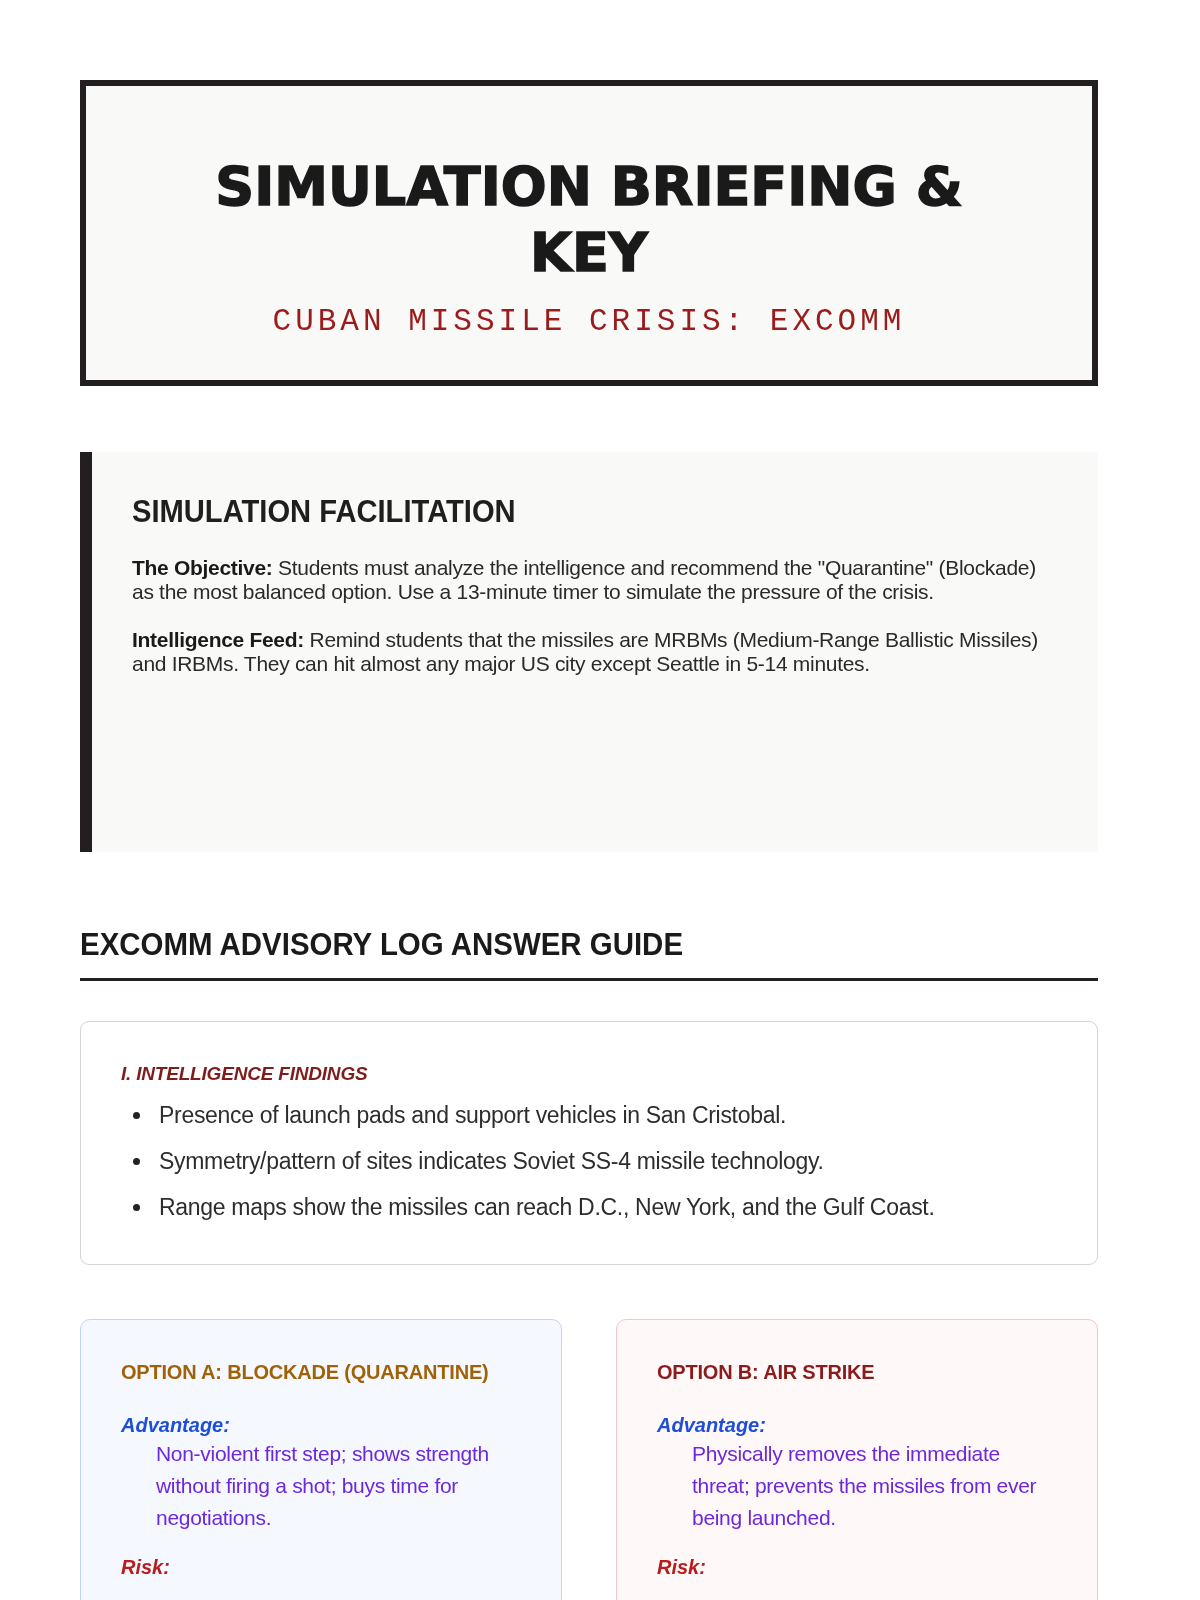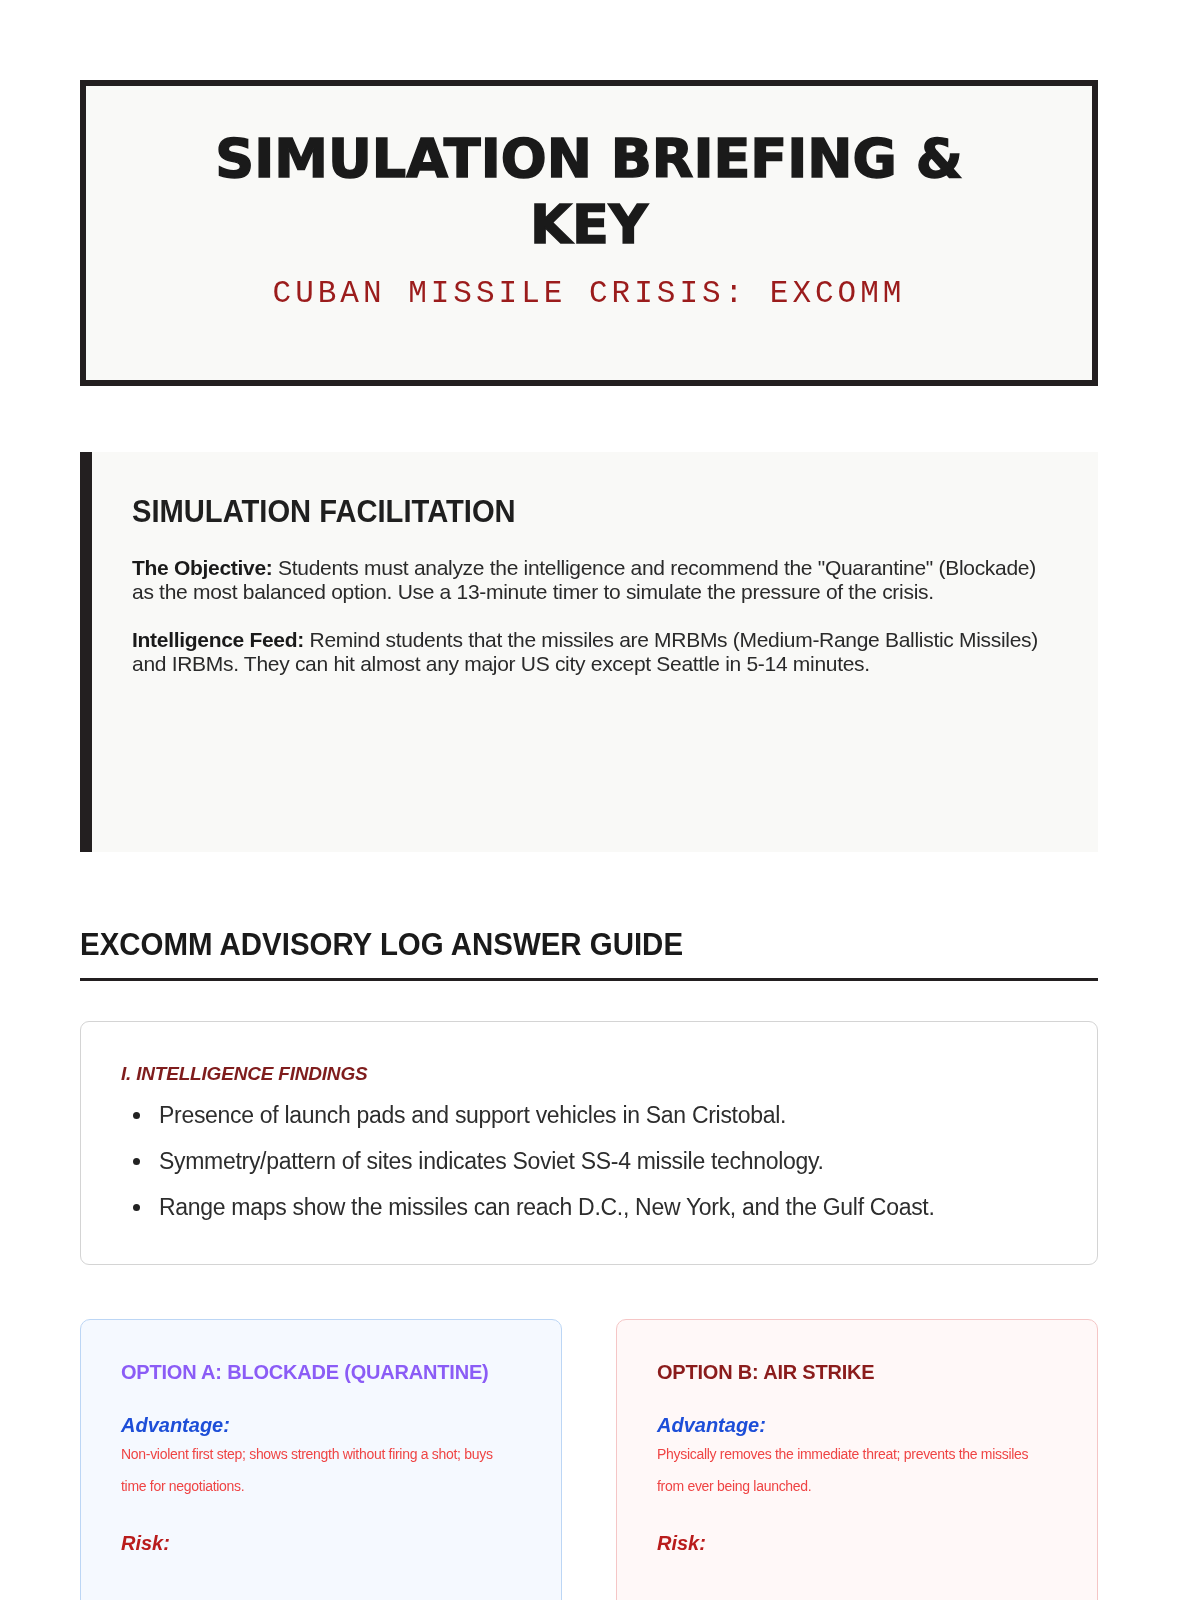--- a/index.html
+++ b/index.html
@@ -21,21 +21,21 @@
       width: 1018px;
     }
 
     
     .title-box {
       width: 1018px;
       height: 306px;
       border: 6px solid #231f20;
       background: #f9f9f7;
       text-align: center;
-      padding-top: 40px;
+      padding-top: 68px;
     }
     .main-title {
       font-family: "DejaVu Sans", "Liberation Sans", sans-serif;
       font-weight: 900;
       font-size: 54px;
       line-height: 66px;
       color: #1a1a1a;
       letter-spacing: 0px;
       text-transform: uppercase;
       -webkit-text-stroke: 1.5px #1a1a1a;
@@ -158,42 +158,43 @@
       background: #fff8f8;
       border: 1px solid #f5c6c6;
     }
     .option-card h4 {
       font-size: 20px;
       font-weight: 700;
       line-height: 28px;
       margin-bottom: 26px;
       letter-spacing: -0.2px;
     }
-    .option-card.a h4 { color: #8b5cf6; }
+    .option-card.a h4 { color: #a16207; }
     .option-card.b h4 { color: #8b1c1c; }
     .label-adv {
       font-size: 20px;
       font-weight: 700;
       font-style: italic;
       color: #1d4ed8;
       line-height: 26px;
     }
     .label-risk {
       font-size: 20px;
       font-weight: 700;
       font-style: italic;
       color: #b91c1c;
       line-height: 26px;
-      margin-top: 28px;
+      margin-top: 20px;
     }
     .option-text {
-      font-size: 14px;
+      font-size: 21px;
       line-height: 32px;
-      color: #ef4444;
+      color: #6d28d9;
       letter-spacing: -0.3px;
+      margin-left: 35px;
     }
   </style>
 </head>
 <body>
 
 <div class="page">
 
   <header class="title-box">
     <h1 class="main-title">SIMULATION BRIEFING &amp; KEY</h1>
     <div class="subtitle">CUBAN MISSILE CRISIS: EXCOMM</div>

